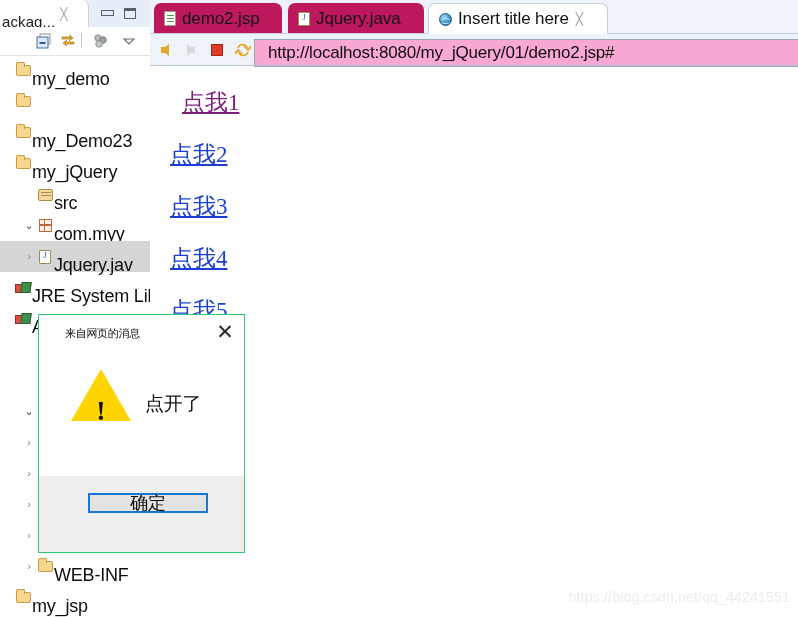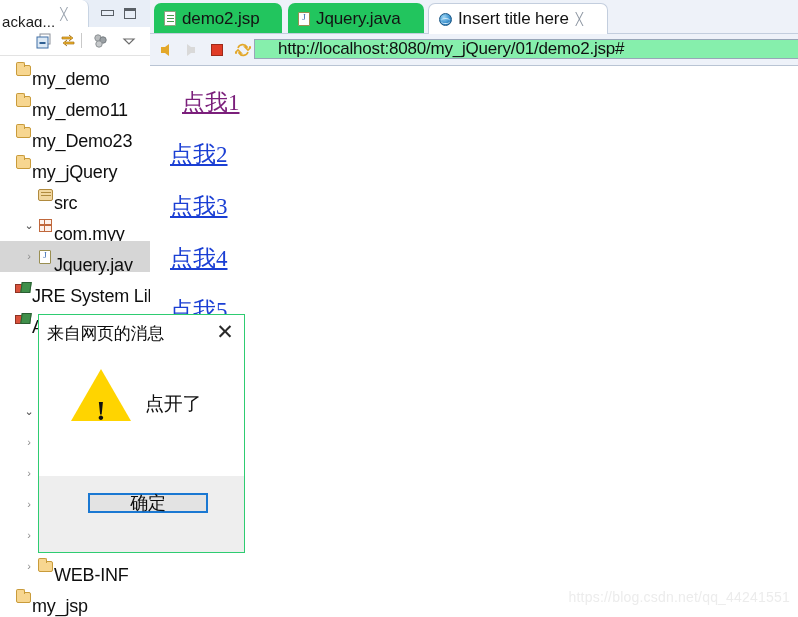--- a/index.html
+++ b/index.html
@@ -132,21 +132,21 @@
   }
   #editor-tabs:after{
     content:"";position:absolute;left:0;right:0;bottom:0;height:1px;background:#c3cede;
   }
   .etab{
     position:absolute;top:3px;height:31px;box-sizing:border-box;
     display:flex;align-items:center;padding:0 10px;
     border-top-left-radius:7px;border-top-right-radius:7px;
     white-space:nowrap;
   }
-  .etab.inactive{background:#22c55e;}
+  .etab.inactive{background:#be185d;}
   .etab.active{
     background:#ffffff;border:1px solid #c3cede;border-bottom:none;z-index:3;
   }
   .etab-label{font-size:17px;color:#131313;letter-spacing:-.1px;}
   .etab-close{margin-left:7px;font-size:12px;color:#8d96a2;}
   .etab-icon{margin-right:6px;display:flex;align-items:center;}
 
   .ico-jsp{
     width:12px;height:15px;background:#fff;border:1px solid #8fa37f;box-sizing:border-box;
     position:relative;border-radius:1px;
@@ -178,23 +178,23 @@
     border-right:8px solid #e3a82a;position:relative;
   }
   .arrow-l:after{content:"";position:absolute;left:0;top:-3px;width:7px;height:6px;background:#e3a82a;}
   .arrow-r{
     width:0;height:0;border-top:6px solid transparent;border-bottom:6px solid transparent;
     border-left:8px solid #d9d9d9;position:relative;
   }
   .arrow-r:after{content:"";position:absolute;left:-7px;top:-3px;width:7px;height:6px;background:#d9d9d9;}
   .stopsq{width:12px;height:12px;background:#e03b26;border:1px solid #9e2a1a;box-sizing:border-box;}
   #urlbox{
-    position:absolute;left:104px;top:5px;right:0;height:20px;
-    background:#86efac;border:1px solid #98a6b8;border-right:none;
-    display:flex;align-items:center;padding-left:23px;box-sizing:border-box;
+    position:absolute;left:104px;top:5px;right:0;height:28px;
+    background:#f9a8d4;border:1px solid #98a6b8;border-right:none;
+    display:flex;align-items:center;padding-left:13px;box-sizing:border-box;
   }
   #urltext{font-size:17px;color:#101010;white-space:nowrap;letter-spacing:-.2px;}
 
   #page{
     position:absolute;left:0;top:67px;width:648px;height:550px;background:#ffffff;
   }
   .weblink{
     position:absolute;left:20px;
     font-size:23px;
     font-family:"Liberation Serif","DejaVu Serif",serif;
@@ -209,21 +209,21 @@
   #dialog{
     position:absolute;left:38px;top:314px;width:207px;height:239px;
     background:#ffffff;border:1.5px solid #2ecc71;box-sizing:border-box;
     z-index:50;
   }
   #dlg-title{
     position:absolute;left:0;top:0;right:0;height:36px;
     display:flex;align-items:center;
   }
   #dlg-title-text{
-    font-size:17px;color:#0b0b0b;margin-left:8px;white-space:nowrap;
+    font-size:11px;color:#0b0b0b;margin-left:26px;white-space:nowrap;
     letter-spacing:-.3px;
   }
   #dlg-close{
     position:absolute;right:8px;top:6px;width:22px;height:22px;
     display:flex;align-items:center;justify-content:center;
     font-size:21px;color:#2a2a2a;line-height:1;font-family:"DejaVu Sans",sans-serif;
   }
   #dlg-body{
     position:absolute;left:0;top:36px;right:0;height:125px;background:#ffffff;
     display:flex;align-items:center;
@@ -311,21 +311,20 @@
         <span class="ticon">
           <span class="ico-folder"></span>
         </span>
         <span class="tlabel">my_demo</span>
       </div>
       <div class="trow ind0">
         <span class="tarrow"></span>
         <span class="ticon">
           <span class="ico-folder"></span>
         </span>
-        <span class="tlabel">my_demo11</span>
       </div>
       <div class="trow ind0">
         <span class="tarrow"></span>
         <span class="ticon">
           <span class="ico-folder"></span>
         </span>
         <span class="tlabel">my_Demo23</span>
       </div>
       <div class="trow ind0">
         <span class="tarrow"></span>

